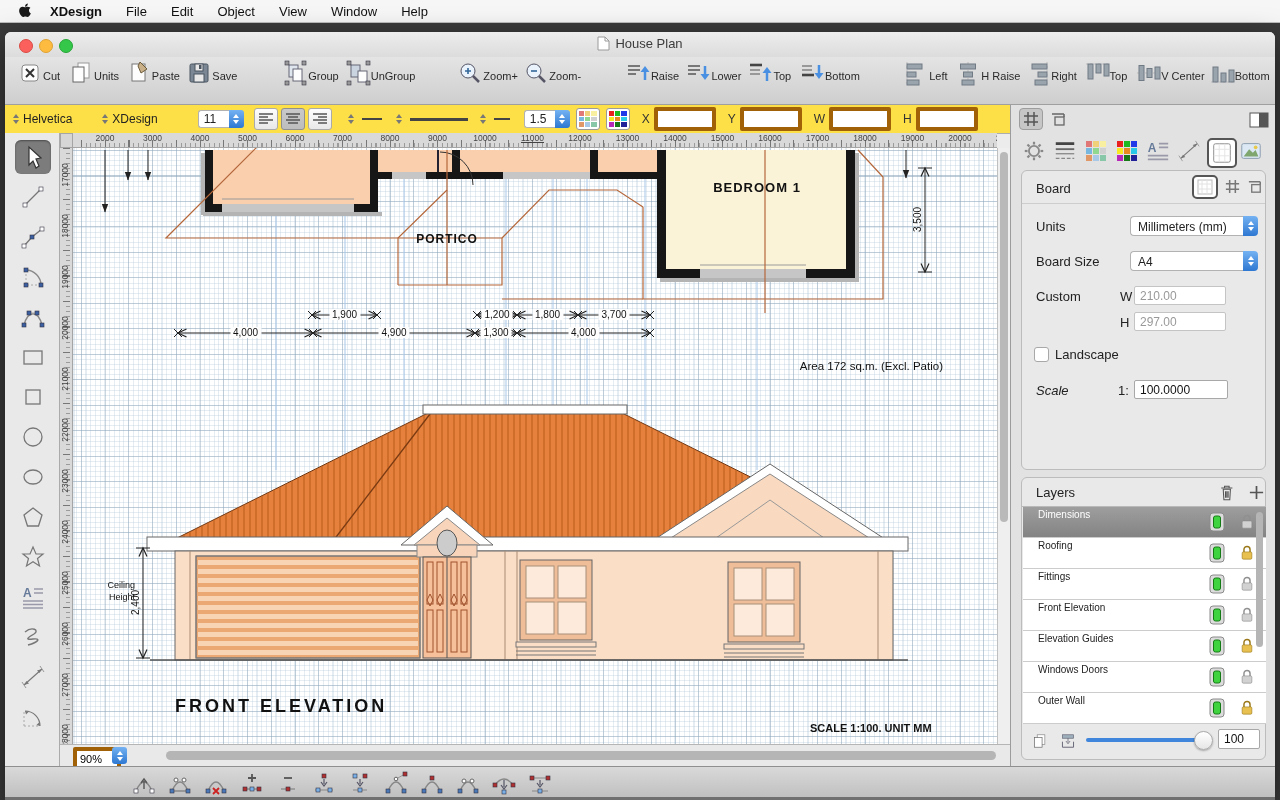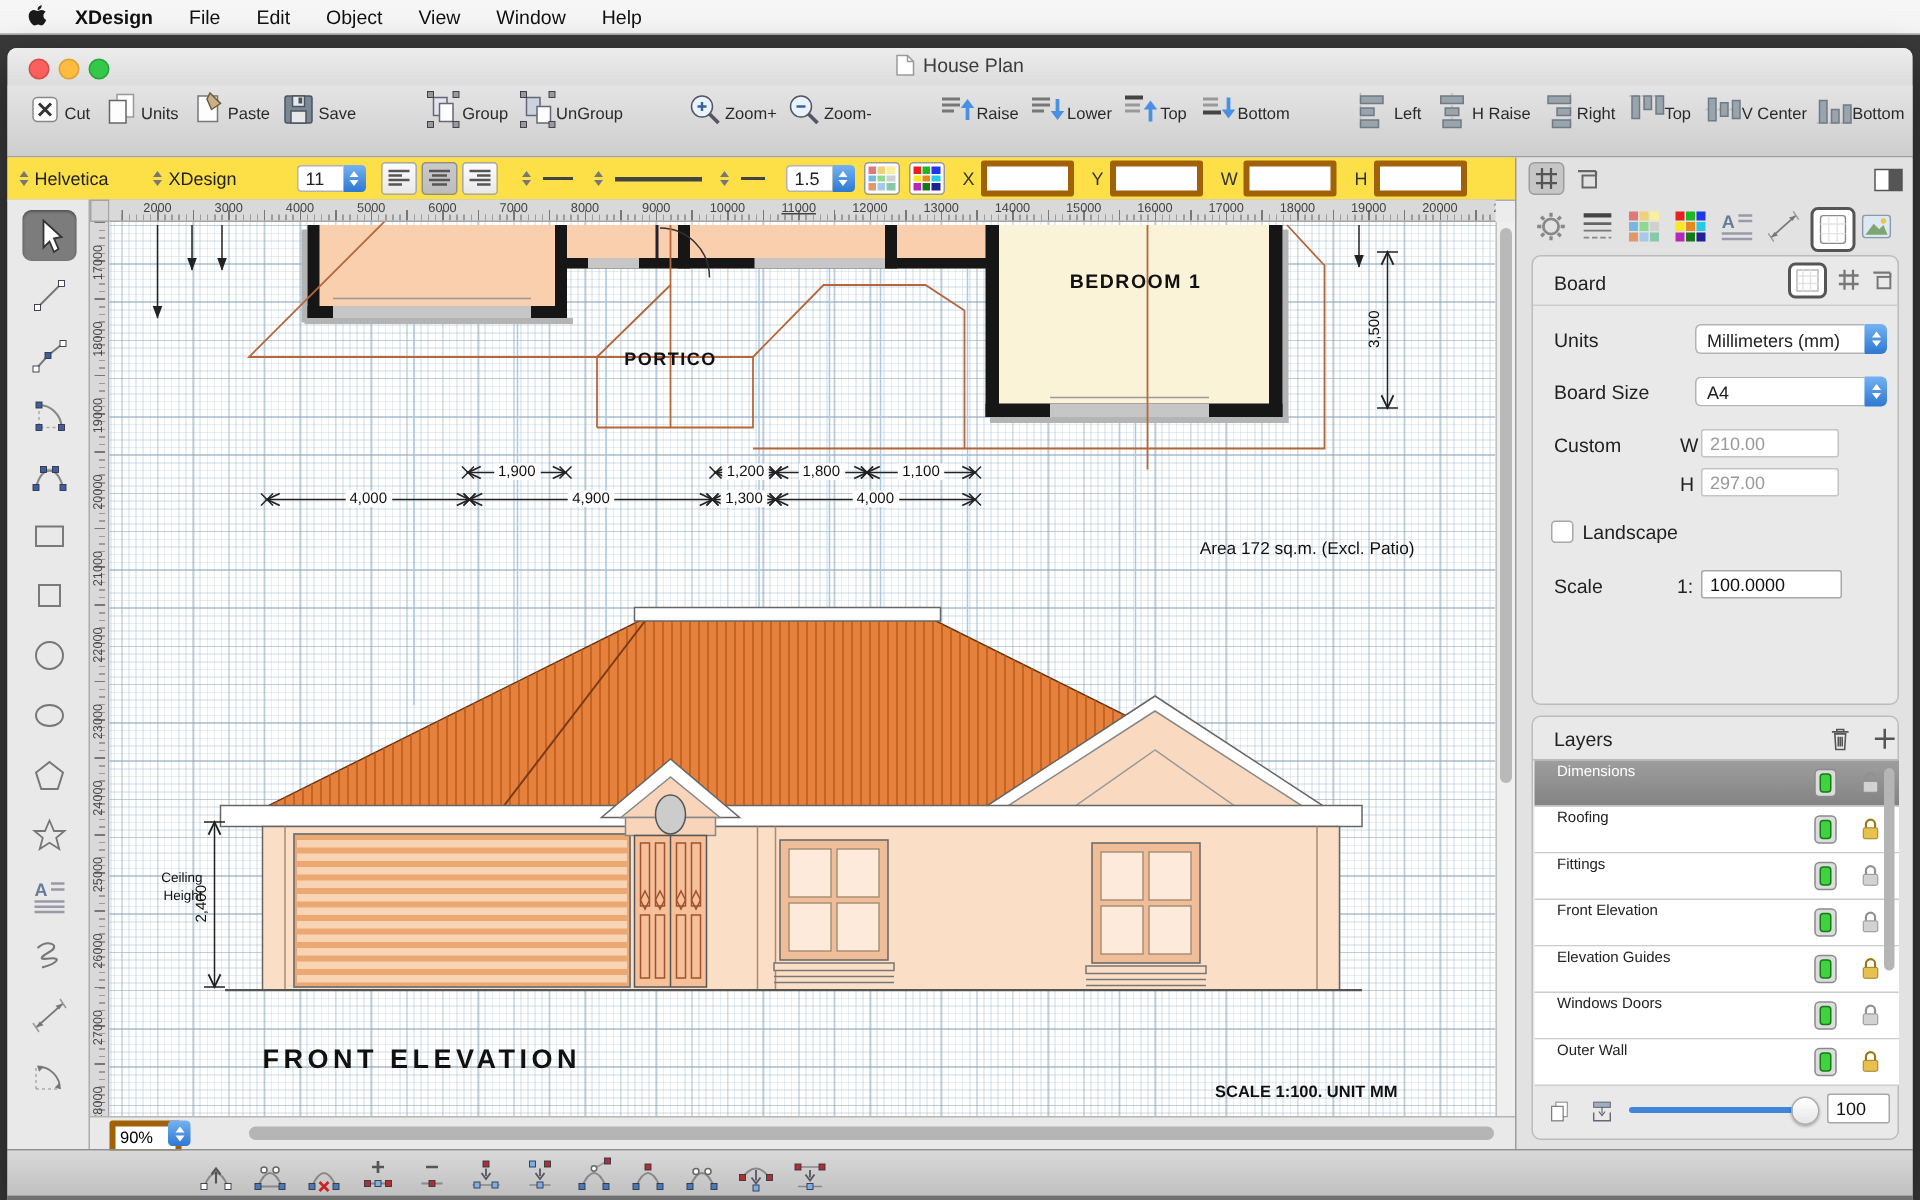--- a/index.html
+++ b/index.html
@@ -793,21 +793,21 @@
           <line x1="918" y1="272" x2="932" y2="272" stroke="#222"></line>
           <line x1="143" y1="548" x2="143" y2="658" stroke="#222" stroke-width="1" marker-start="url(#aO)" marker-end="url(#aO)"></line>
           <line x1="136" y1="548" x2="150" y2="548" stroke="#222"></line>
           <line x1="136" y1="658" x2="150" y2="658" stroke="#222"></line>
         </g>
     </svg>
     <div id="canvaslabels">
         <div class="dimlbl" style="left: 271.5px; top: 161px;">1,900</div>
         <div class="dimlbl" style="left: 424px; top: 161px;">1,200</div>
         <div class="dimlbl" style="left: 474.5px; top: 161px;">1,800</div>
-        <div class="dimlbl" style="left: 541px; top: 161px;">1,100</div>
+        <div class="dimlbl" style="left: 541px; top: 161px;">3,700</div>
         <div class="dimlbl" style="left: 172.5px; top: 179px;">4,000</div>
         <div class="dimlbl" style="left: 321px; top: 179px;">4,900</div>
         <div class="dimlbl" style="left: 423px; top: 179px;">1,300</div>
         <div class="dimlbl" style="left: 510.5px; top: 179px;">4,000</div>
         <div class="clabel" style="left: 824px; top: 66px; width: 40px; text-align: center; font-size: 10px; transform: rotate(-90deg);">3,500</div>
         <div class="clabel" style="left: 42px; top: 449px; width: 40px; text-align: center; font-size: 10px; transform: rotate(-90deg);">2,400</div>
         <div class="clabel planfont" style="left: 314px; top: 84px; width: 120px; text-align: center; font-size: 12px;">PORTICO</div>
         <div class="clabel planfont" style="left: 604px; top: 32px; width: 160px; text-align: center; font-size: 13px;">BEDROOM 1</div>
         <div class="clabel" style="left: 600px; top: 212px; width: 270px; text-align: right; font-size: 11.5px;">Area 172 sq.m.  (Excl. Patio)</div>
         <div class="clabel planfont" style="left: 102px; top: 548px; font-size: 18px; letter-spacing: 3px;">FRONT ELEVATION</div>
@@ -966,21 +966,21 @@
             <i class="d"></i>
           </span>
       </div>
       <div style="position:absolute;left:14px;top:118px;">Custom</div>
       <div style="position:absolute;left:98px;top:118px;">W</div>
       <input class="grayfld" style="left: 112px; top: 115px; width: 92px;" value="210.00">
       <div style="position:absolute;left:98px;top:144px;">H</div>
       <input class="grayfld" style="left: 112px; top: 141px; width: 92px;" value="297.00">
       <span class="checkbox" style="left:12px;top:176px;"></span>
       <div style="position:absolute;left:33px;top:176px;">Landscape</div>
-      <div style="position:absolute;left:14px;top:212px;">Scale</div>
+      <div style="position:absolute;left:14px;top:212px;font-style:italic;">Scale</div>
       <div style="position:absolute;left:96px;top:212px;">1:</div>
       <input class="grayfld darkfld" style="left: 112px; top: 209px; width: 94px;" value="100.0000">
     </div>
 
     <div class="panelbox" style="top:372px;height:283px;">
       <div style="position:absolute;left:14px;top:7px;font-size:13px;">Layers</div>
       <span class="pbtn" style="left:192px;top:3px;">
           <svg width="17" height="19" viewBox="0 0 26 28">
             <path d="M8,9 h11 l-1,16 h-9 z" fill="none" stroke="#555" stroke-width="1.6"></path>
             <path d="M5,7 H22 M10,7 V4.5 H17 V7 M11.5,12 V22 M13.5,12 V22 M15.5,12 V22" stroke="#555" stroke-width="1.6" fill="none"></path>

